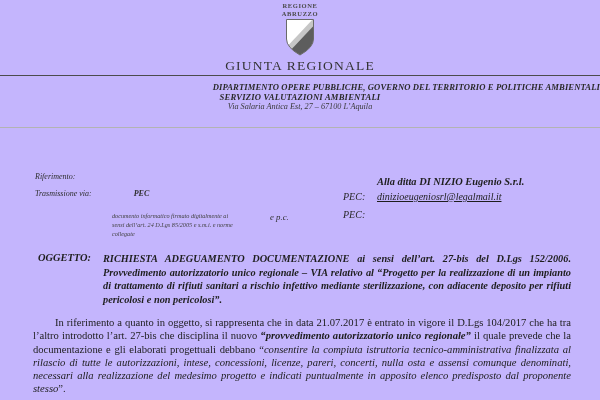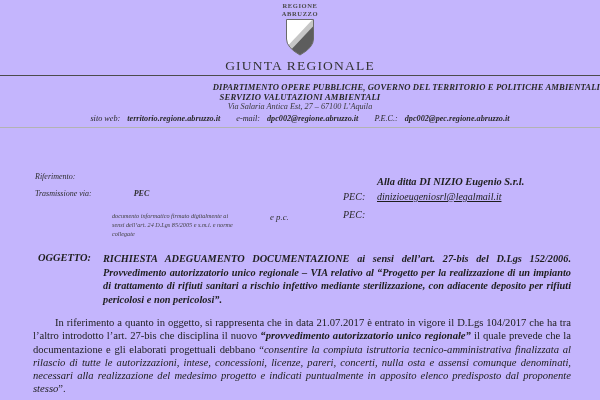--- a/index.html
+++ b/index.html
@@ -98,25 +98,20 @@
   </div>
 
   <div id="org-name" class="abs">GIUNTA REGIONALE</div>
 
   <div id="rule-top" class="abs"></div>
 
   <div id="dept-line" class="abs bi">DIPARTIMENTO OPERE PUBBLICHE, GOVERNO DEL TERRITORIO E POLITICHE AMBIENTALI</div>
   <div id="service-line" class="abs bi">SERVIZIO VALUTAZIONI AMBIENTALI</div>
   <div id="address-line" class="abs it">Via Salaria Antica Est, 27 – 67100 L’Aquila</div>
 
-  <div id="contact-row" class="abs">
-    <span class="lbl">sito web:</span><span class="val">territorio.regione.abruzzo.it</span>
-    <span class="lbl">e-mail:</span><span class="val">dpc002@regione.abruzzo.it</span>
-    <span class="lbl">P.E.C.:</span><span class="val">dpc002@pec.regione.abruzzo.it</span>
-  </div>
 
   <div id="rule-bottom" class="abs"></div>
 
 
   <div id="reference" class="abs">Riferimento:</div>
   <div id="transmission" class="abs">
     <span>Trasmissione via:</span><span class="val">PEC</span>
   </div>
   <div id="sig-note" class="abs">documento informatico firmato digitalmente ai sensi dell’art. 24 D.Lgs 85/2005 e s.m.i. e norme collegate</div>
   <div id="cc-label" class="abs">e p.c.</div>

